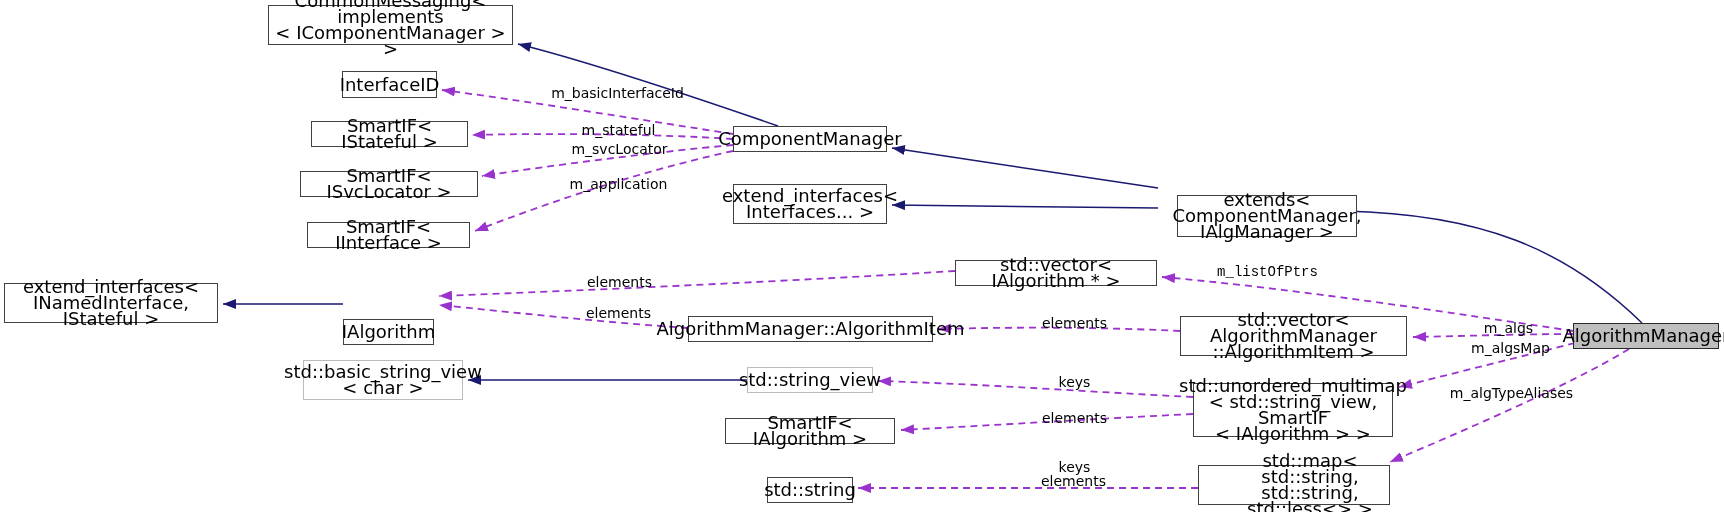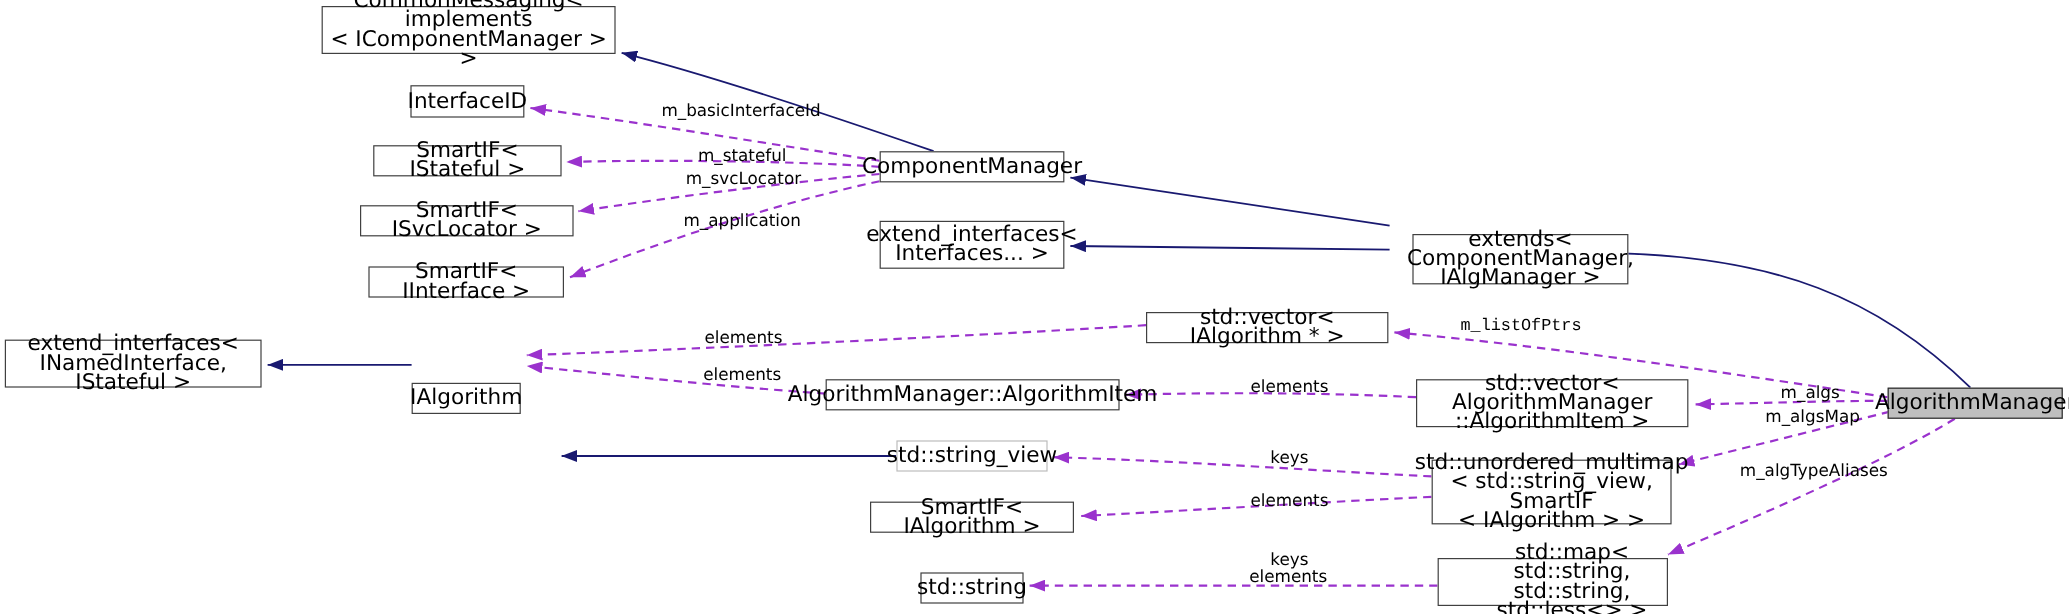--- a/index.html
+++ b/index.html
@@ -90,20 +90,22 @@
 
   <div class="node" style="left:955px;top:260px;width:202px;height:26px;">std::vector&lt; IAlgorithm * &gt;</div>
 
   <div class="node" style="left:688px;top:316px;width:245px;height:26px;">AlgorithmManager::AlgorithmItem</div>
 
   <div class="node" style="left:1180px;top:316px;width:227px;height:40px;">std::vector&lt; AlgorithmManager
 ::AlgorithmItem &gt;</div>
 
   <div class="node highlight" style="left:1573px;top:323px;width:146px;height:26px;">AlgorithmManager</div>
 
+  <div class="node external" style="left:303px;top:360px;width:160px;height:40px;">std::basic_string_view
+&lt; char &gt;</div>
 
   <div class="node external" style="left:747px;top:367px;width:126px;height:26px;">std::string_view</div>
 
   <div class="node" style="left:725px;top:418px;width:170px;height:26px;">SmartIF&lt; IAlgorithm &gt;</div>
 
   <div class="node" style="left:1193px;top:383px;width:200px;height:54px;">std::unordered_multimap
 &lt; std::string_view, SmartIF
 &lt; IAlgorithm &gt; &gt;</div>
 
   <div class="node" style="left:1198px;top:465px;width:192px;height:40px;padding-left:36px;">std::map&lt; std::string,

